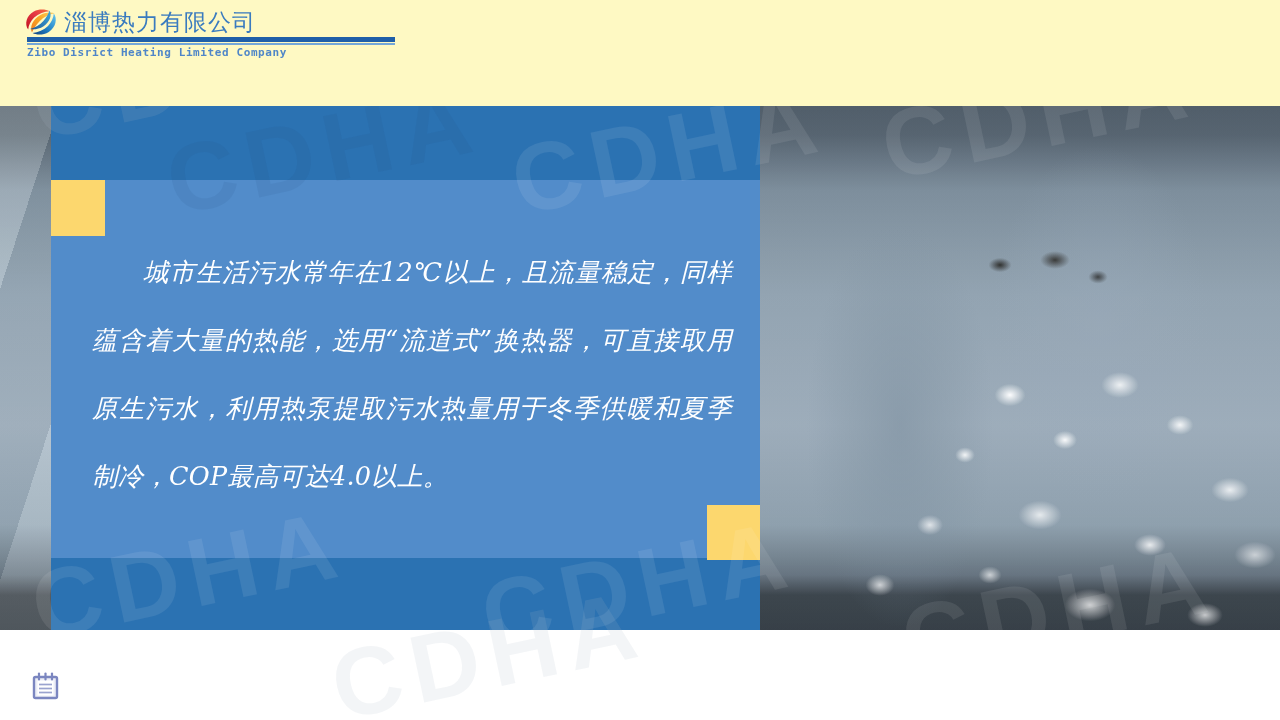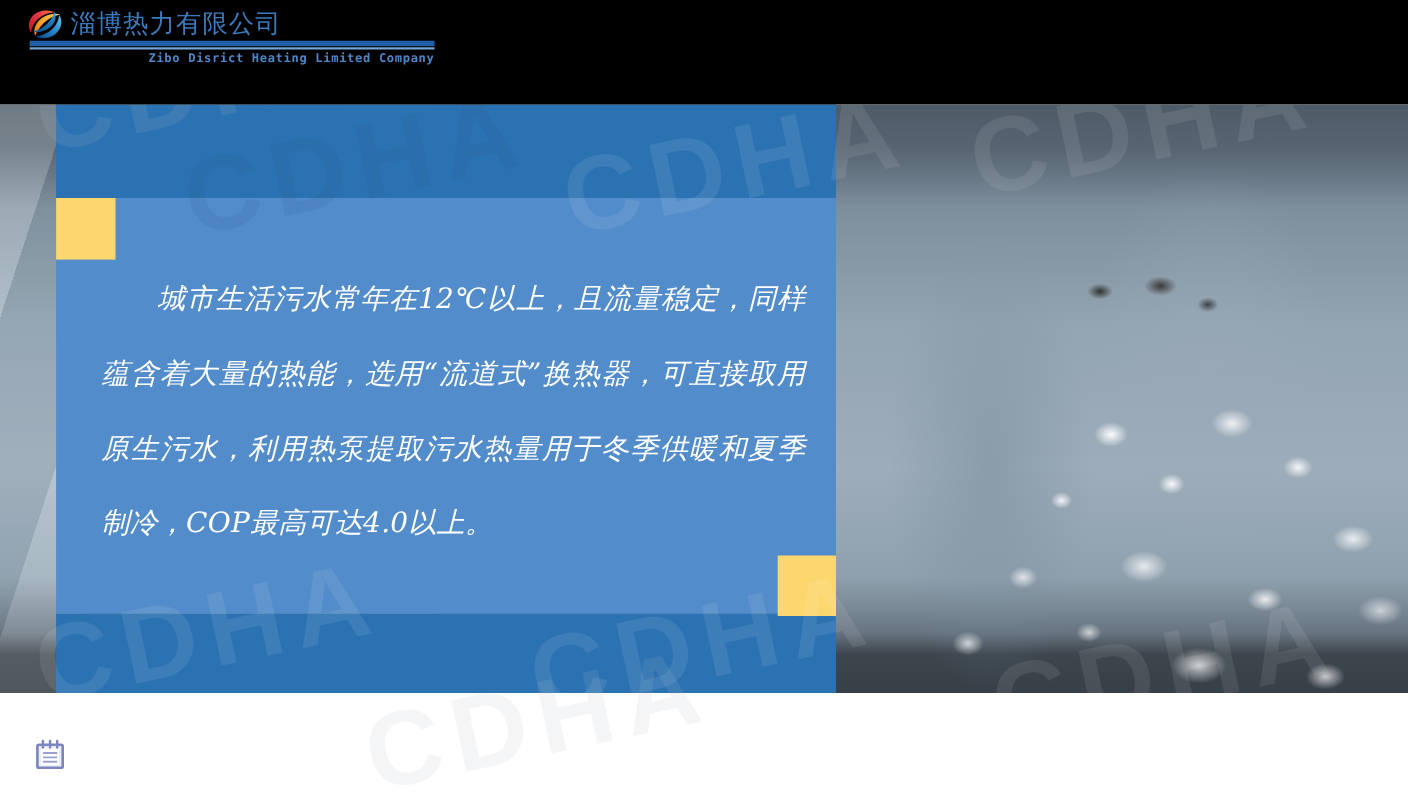--- a/index.html
+++ b/index.html
@@ -18,22 +18,22 @@
     height: 720px;
     background: #ffffff;
     overflow: hidden;
   }
 
   
   #header {
     position: absolute;
     left: 0; top: 0;
     width: 1280px;
-    height: 95px;
-    background: #000000;
+    height: 106px;
+    background: #fef9c3;
     z-index: 40;
   }
 
   #logo-mark {
     position: absolute;
     left: 23px; top: 7px;
     width: 36px; height: 30px;
   }
 
   #company-name-cn {
@@ -57,21 +57,21 @@
     position: absolute;
     left: 27px; top: 43px;
     width: 368px; height: 2px;
     background: #74a7d8;
   }
 
   #company-name-en {
     position: absolute;
     left: 27px; top: 46px;
     width: 368px;
-    text-align: right;
+    text-align: left;
     font-family: "DejaVu Sans Mono", "Liberation Mono", monospace;
     font-size: 11px;
     font-weight: bold;
     letter-spacing: 0.6px;
     color: #4f86c8;
     white-space: nowrap;
   }
 
   
   #photo-band {

